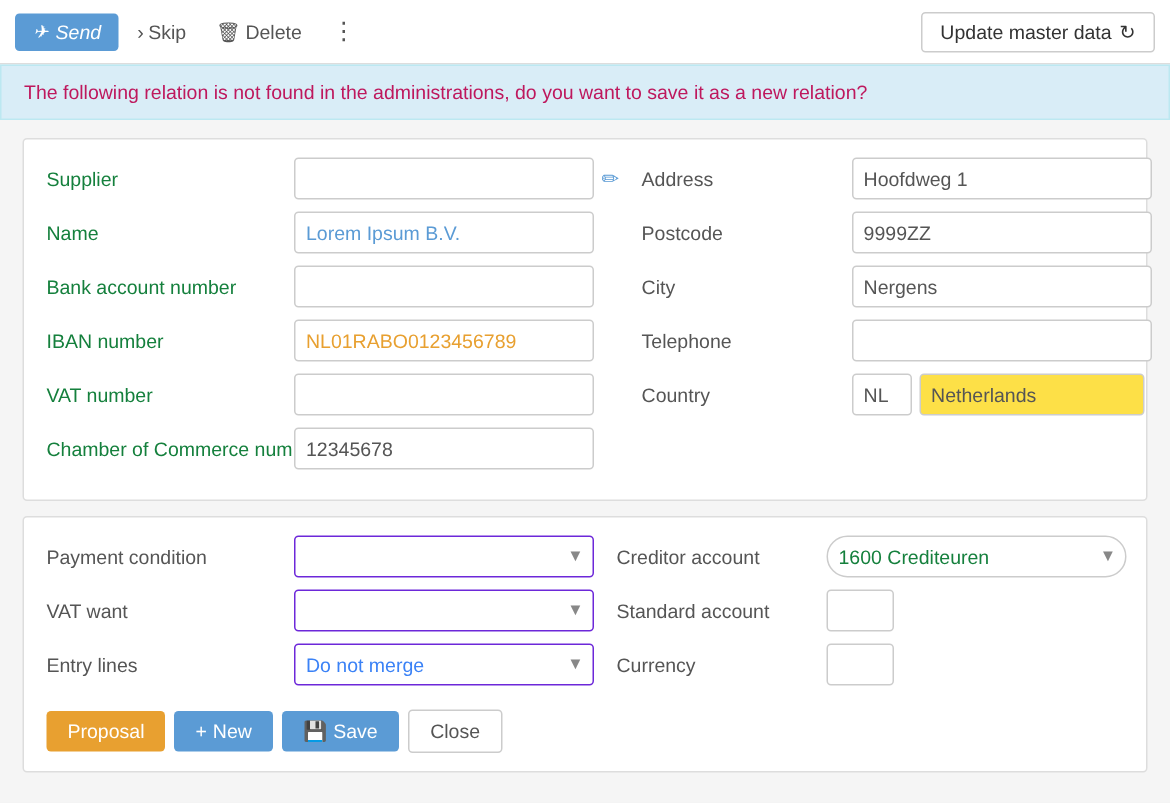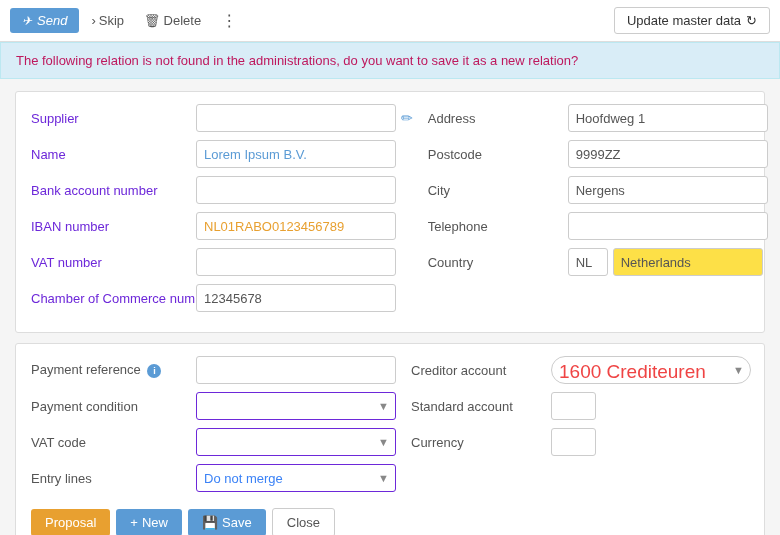--- a/index.html
+++ b/index.html
@@ -34,21 +34,21 @@
     }
 
     .section {
       background: #fff; border: 1px solid #ddd; border-radius: 3px; padding: 12px 15px; margin-bottom: 10px;
     }
 
     .form-row {
       display: flex; align-items: center; margin-bottom: 8px; gap: 0;
     }
     .form-label {
-      color: #6d28d9; font-size: 13px; width: 165px; flex-shrink: 0;
+      color: #15803d; font-size: 13px; width: 165px; flex-shrink: 0;
     }
     .form-label.gray { color: #555; }
     .form-input {
       border: 1px solid #ccc; border-radius: 3px; padding: 4px 7px; font-size: 13px; height: 28px; width: 200px; background: #fff; color: #555;
     }
     .form-input.orange-text { color: #e8a030; }
     .form-input.blue-text { color: #5b9bd5; }
     .form-input.wide { width: 200px; }
 
     .two-col {
@@ -81,21 +81,21 @@
     .country-code-input {
       border: 1px solid #ccc; border-radius: 3px; padding: 4px 7px; font-size: 13px; height: 28px; width: 40px; background: #fff; color: #555;
     }
     .country-name-input {
       border: 1px solid #ccc; border-radius: 3px; padding: 4px 7px; font-size: 13px; height: 28px; width: 150px; background: #fde047; color: #555;
     }
     .creditor-select-wrapper {
       position: relative; display: inline-block;
     }
     .creditor-select-wrapper select {
-      border: 1px solid #ccc; border-radius: 14px; padding: 4px 24px 4px 7px; font-size: 19px; height: 28px; width: 200px; background: #fff; appearance: none; color: #ef4444;
+      border: 1px solid #ccc; border-radius: 14px; padding: 4px 24px 4px 7px; font-size: 13px; height: 28px; width: 200px; background: #fff; appearance: none; color: #15803d;
     }
 
     .small-input {
       border: 1px solid #ccc; border-radius: 3px; padding: 4px 7px; font-size: 13px; height: 28px; width: 45px; background: #fff;
     }
 
     .bottom-buttons {
       display: flex; align-items: center; gap: 6px; padding: 8px 0 0 0;
     }
     .btn-proposal {
@@ -214,40 +214,33 @@
         </div>
 
       </div>
     </div>
   </div>
 
   <div class="section">
     <div class="two-col">
       <div class="left-col">
 
-        <div class="form-row">
-          <span class="form-label gray">
-            <span>Payment reference</span>
-            <span class="info-icon">i</span>
-          </span>
-          <input class="form-input" type="text" value="" style="">
-        </div>
 
         <div class="form-row">
           <span class="form-label gray">Payment condition</span>
           <div class="select-wrapper">
             <select>
               <option value=""></option>
             </select>
             <span class="select-arrow">▼</span>
           </div>
         </div>
 
         <div class="form-row">
-          <span class="form-label gray">VAT code</span>
+          <span class="form-label gray">VAT want</span>
           <div class="select-wrapper">
             <select>
               <option value=""></option>
             </select>
             <span class="select-arrow">▼</span>
           </div>
         </div>
 
         <div class="form-row">
           <span class="form-label gray">Entry lines</span>

